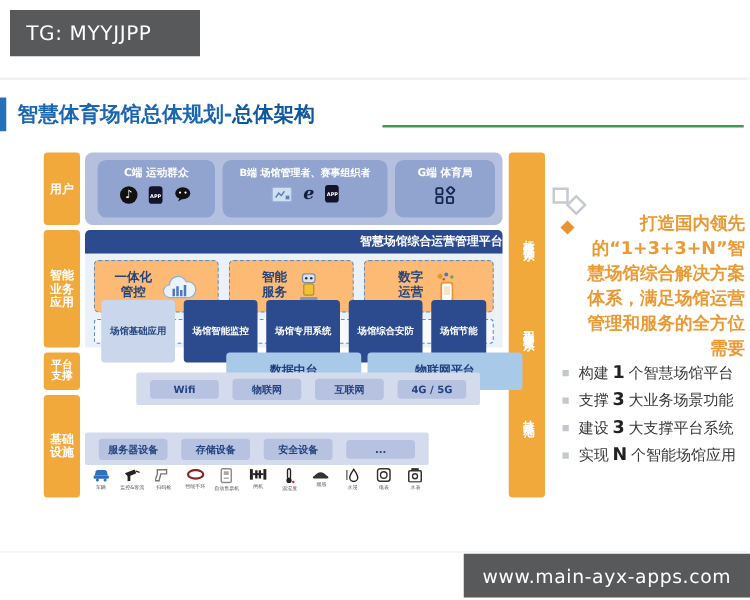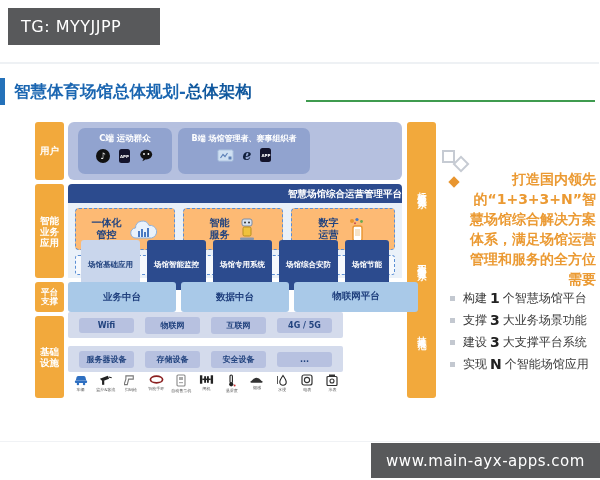--- a/index.html
+++ b/index.html
@@ -52,21 +52,21 @@
   .apill{font-size:7.5px;font-weight:700;padding:20px 7px;border-radius:3px;white-space:nowrap;}
   .apill.light{background:#c9d6ec;color:#23447f;}
   .apill.dark{background:#2c4b8e;color:#fff;}
   
   .midbox{position:absolute;top:282px;height:30px;background:#a9c9e8;border-radius:3px;color:#1f3f7d;font-weight:700;
           font-size:9.5px;text-align:center;line-height:30px;}
   .mb1{left:68px;width:108px;} .mb2{left:181px;width:108px;} .mb3{left:294px;width:124px;font-family:Liberation Mono, monospace;}
   
   .strip{position:absolute;left:68px;width:275px;height:26px;background:#d4dbec;border-radius:2px;
          display:flex;align-items:center;justify-content:space-evenly;}
-  .s1{top:312px;} .s2{top:346px;}
+  .s1{top:298px;margin-left:41px;} .s2{top:346px;}
   .npill{background:#b7c1e0;color:#23447f;font-weight:700;font-size:8px;padding:3px 0;width:55px;text-align:center;border-radius:3px;}
   .devrow{position:absolute;left:68px;top:374px;width:277px;height:24px;display:flex;justify-content:space-between;align-items:flex-start;}
   .dev{display:flex;flex-direction:column;align-items:center;width:27px;}
   .dlabel{font-size:4px;color:#555;margin-top:1px;white-space:nowrap;}
   .room{position:absolute;left:347px;top:316px;width:55px;height:80px;background:#d8d8d8;border-radius:2px;color:#333;
         font-size:7.5px;font-weight:700;display:flex;align-items:center;justify-content:center;text-align:center;
         white-space:pre-line;line-height:10px;}
   
   .decor-a{position:absolute;left:442px;top:150px;width:9px;height:9px;border:2px solid #c6cbd3;}
   .decor-b{position:absolute;left:455px;top:158px;width:8px;height:8px;border:2px solid #c6cbd3;transform:rotate(45deg);}
@@ -132,20 +132,33 @@
           <svg width="17" height="13" viewBox="0 0 17 13">
               <rect x="0.8" y="0.8" width="15.4" height="11.4" rx="1.5" fill="#cfe0f2" stroke="#9fb6d8"></rect>
               <path d="M3.5 9 L6 5.5 L8 7.5 L10.5 4" stroke="#5f82b8" stroke-width="1.2" fill="none"></path>
               <rect x="11.5" y="7.5" width="3" height="3" fill="#5f82b8"></rect>
             </svg>
         </span>
         <span class="ic-ie">e</span>
         <span class="ic-app">APP</span>
       </div>
     </div>
+    <div class="ugroup ug-g">
+      <div class="ulabel">G端 体育局</div>
+      <div class="uicons">
+        <span>
+          <svg width="17" height="15" viewBox="0 0 17 15">
+              <rect x="1" y="1.5" width="5" height="5" rx="1" fill="none" stroke="#13284d" stroke-width="1.5"></rect>
+              <rect x="10.2" y="1" width="4.6" height="4.6" rx="1" transform="rotate(45 12.5 3.3)" fill="none" stroke="#13284d" stroke-width="1.5"></rect>
+              <rect x="1" y="8.5" width="5" height="5" rx="1" fill="none" stroke="#13284d" stroke-width="1.5"></rect>
+              <rect x="9.5" y="8.5" width="5" height="5" rx="1" fill="none" stroke="#13284d" stroke-width="1.5"></rect>
+            </svg>
+        </span>
+      </div>
+    </div>
   </div>
 
   <div class="pheader">智慧场馆综合运营管理平台</div>
   <div class="pbody"></div>
 
   <div class="mod mod1">
     <span class="mlabel">一体化
 管控</span>
     <span>
       <svg width="30" height="23" viewBox="0 0 30 23">
@@ -186,21 +199,20 @@
   </div>
 
   <div class="appsbar">
     <span class="apill light">场馆基础应用</span>
     <span class="apill dark">场馆智能监控</span>
     <span class="apill dark">场馆专用系统</span>
     <span class="apill dark">场馆综合安防</span>
     <span class="apill dark">场馆节能</span>
   </div>
 
-  <div class="midbox mb1">业务中台</div>
   <div class="midbox mb2">数据中台</div>
   <div class="midbox mb3">物联网平台</div>
 
   <div class="strip s1">
     <span class="npill">Wifi</span>
     <span class="npill">物联网</span>
     <span class="npill">互联网</span>
     <span class="npill">4G / 5G</span>
   </div>
   <div class="strip s2">

